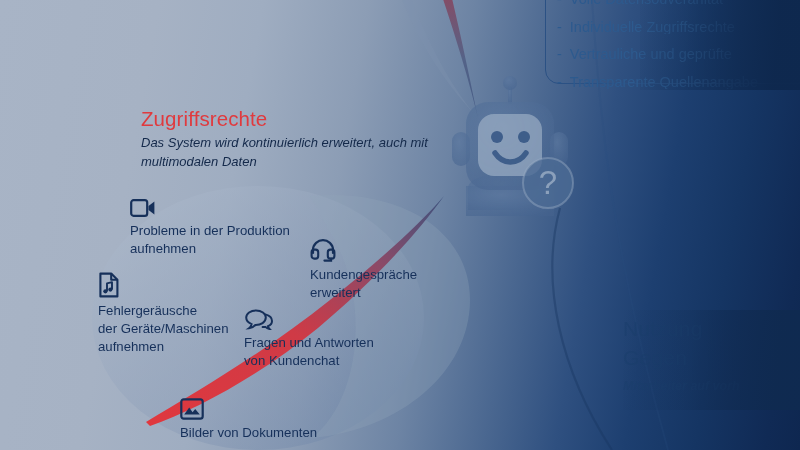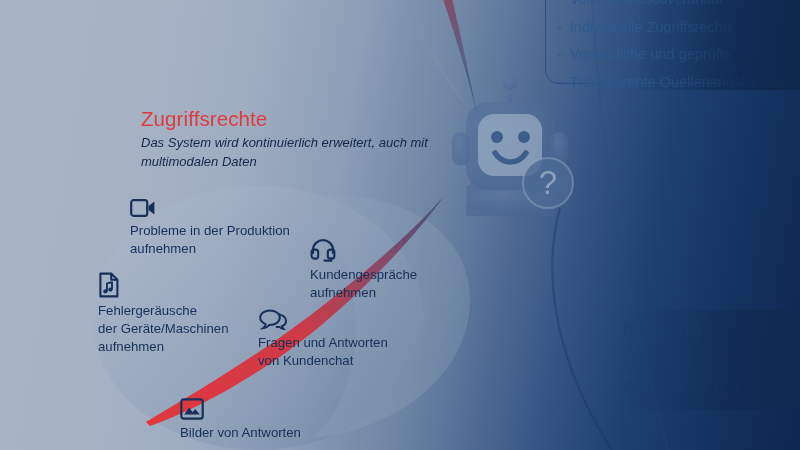--- a/index.html
+++ b/index.html
@@ -151,21 +151,21 @@
   .node .lbl {
     font-size: 13.2px;
     line-height: 1.22;
     color: #16305a;
     white-space: pre-line;
   }
 
   #node-video   { left: 130px; top: 198px; width: 220px; }
   #node-audio   { left:  98px; top: 272px; width: 200px; }
   #node-headset { left: 310px; top: 238px; width: 142px; }
-  #node-chat    { left: 258px; top: 308px; width: 190px; }
+  #node-chat    { left: 244px; top: 308px; width: 190px; }
   #node-image   { left: 180px; top: 398px; width: 200px; }
 </style>
 </head>
 <body>
 
 <div id="stage">
 
   <svg class="bg-svg" viewBox="0 0 800 450">
     <defs>
       <linearGradient id="gBlob" x1="0" y1="0" x2="1" y2="1">
@@ -291,21 +291,21 @@
   <div class="node" id="node-headset">
     <span class="ico">
       <svg width="26" height="24" viewBox="0 0 26 24">
         <path d="M3 15 L3 12 C3 6.2, 8 2.2, 13 2.2 C18 2.2, 23 6.2, 23 12 L23 15" fill="none" stroke="#16305a" stroke-width="2.2" stroke-linecap="round"></path>
         <rect x="1.6" y="11.6" width="6.6" height="9" rx="2.6" fill="none" stroke="#16305a" stroke-width="2.1"></rect>
         <rect x="17.8" y="11.6" width="6.6" height="9" rx="2.6" fill="none" stroke="#16305a" stroke-width="2.1"></rect>
         <path d="M21.1 20.6 L21.1 22.6 L14.4 22.6" fill="none" stroke="#16305a" stroke-width="2.1" stroke-linecap="round"></path>
       </svg>
     </span>
     <span class="lbl">Kundengespräche
-aufnehmen</span>
+erweitert</span>
   </div>
 
   <div class="node" id="node-chat">
     <span class="ico">
       <svg width="30" height="22" viewBox="0 0 30 22">
         <path d="M12 2.4 C6.6 2.4, 2.2 5.6, 2.2 9.6 C2.2 12.4, 4.4 14.9, 7.6 16.1
                  C7.3 17.8, 6.2 19.3, 5 20.2 C7.6 19.9, 10 18.6, 11.2 17.1
                  C16.8 17.3, 21.8 14.2, 21.8 9.6 C21.8 5.6, 17.4 2.4, 12 2.4 Z" fill="none" stroke="#16305a" stroke-width="2"></path>
         <path d="M21.4 6.4 C25.6 7.5, 28 10.1, 28 12.9 C28 15.2, 26.4 17.2, 24 18.2
                  C24.2 19.3, 24.8 20.3, 25.5 21 C23.8 20.7, 22.4 20, 21.6 19
@@ -316,16 +316,16 @@
 von Kundenchat</span>
   </div>
 
   <div class="node" id="node-image">
     <span class="ico">
       <svg width="24" height="22" viewBox="0 0 24 22">
         <rect x="1.3" y="1.4" width="21.4" height="19.2" rx="2.4" fill="none" stroke="#16305a" stroke-width="2.2"></rect>
         <path d="M4.2 16.4 L9.2 9.6 L12.6 14.2 L15.2 11 L19.8 16.4 Z" fill="#16305a"></path>
       </svg>
     </span>
-    <span class="lbl">Bilder von Antworten</span>
+    <span class="lbl">Bilder von Dokumenten</span>
   </div>
 
 </div>
 
 </body></html>

